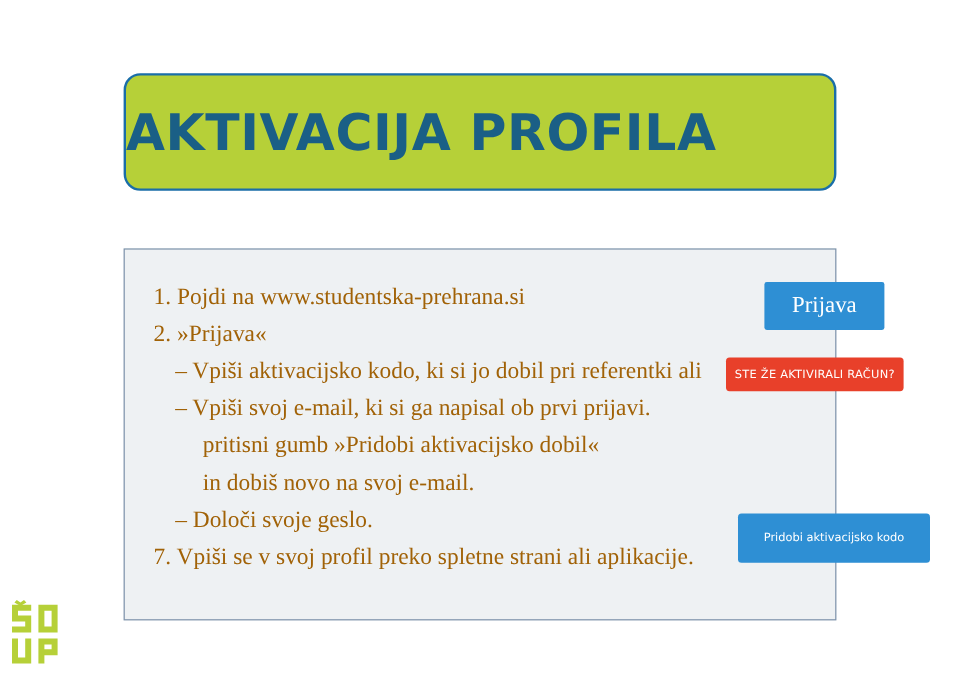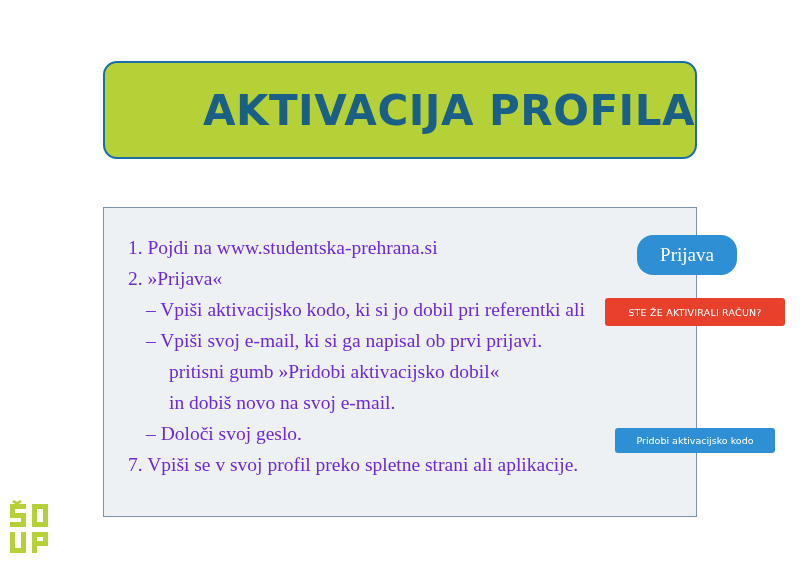--- a/index.html
+++ b/index.html
@@ -21,21 +21,21 @@
     left: 103px;
     top: 61px;
     width: 594px;
     height: 98px;
     box-sizing: border-box;
     background: #b6d038;
     border: 2px solid #1a6ea8;
     border-radius: 14px;
     display: flex;
     align-items: center;
-    justify-content: flex-end;
+    justify-content: flex-start;
   }
   .title-text {
     font-family: "DejaVu Sans", sans-serif;
     font-weight: bold;
     font-size: 42px;
     letter-spacing: 0.5px;
     color: #1a5f86;
     white-space: nowrap;
   }
 
@@ -53,70 +53,70 @@
 
   .steps {
     position: absolute;
     left: 128px;
     top: 232px;
     width: 540px;
   }
   .step {
     font-family: "Liberation Serif", serif;
     font-size: 19.5px;
-    color: #6d28d9;
+    color: #a16207;
     line-height: 31px;
     white-space: nowrap;
   }
   .step.indent {
     padding-left: 18px;
   }
   .step.indent2 {
     padding-left: 41px;
   }
 
   
   .btn-prijava {
     position: absolute;
     left: 637px;
     top: 235px;
     width: 100px;
     height: 40px;
     background: #2e8fd4;
-    border-radius: 16px;
+    border-radius: 2px;
     display: flex;
     align-items: center;
     justify-content: center;
     color: #ffffff;
     font-family: "Liberation Serif", serif;
     font-size: 19px;
     text-align: right;
   }
   .btn-aktivirali {
     position: absolute;
     left: 605px;
     top: 298px;
-    width: 180px;
+    width: 148px;
     height: 28px;
     background: #e8402a;
     border-radius: 3px;
     display: flex;
     align-items: center;
     justify-content: center;
     color: #ffffff;
     font-family: "DejaVu Sans", sans-serif;
     font-size: 9.5px;
     letter-spacing: 0.2px;
   }
   .btn-pridobi {
     position: absolute;
     left: 615px;
     top: 428px;
     width: 160px;
-    height: 25px;
+    height: 41px;
     background: #2e8fd4;
     border-radius: 3px;
     display: flex;
     align-items: center;
     justify-content: center;
     color: #ffffff;
     font-family: "DejaVu Sans", sans-serif;
     font-size: 9.5px;
   }
 
@@ -141,21 +141,21 @@
 
 <div class="body-panel"></div>
 
 <div class="steps">
   <div class="step">1. Pojdi na www.studentska-prehrana.si</div>
   <div class="step">2. »Prijava«</div>
   <div class="step indent">– Vpiši aktivacijsko kodo, ki si jo dobil pri referentki ali</div>
   <div class="step indent">– Vpiši svoj e-mail, ki si ga napisal ob prvi prijavi.</div>
   <div class="step indent2">pritisni gumb »Pridobi aktivacijsko dobil«</div>
   <div class="step indent2">in dobiš novo na svoj e-mail.</div>
-  <div class="step indent">– Določi svoj geslo.</div>
+  <div class="step indent">– Določi svoje geslo.</div>
   <div class="step">7. Vpiši se v svoj profil preko spletne strani ali aplikacije.</div>
 </div>
 
 <div class="btn-prijava">Prijava</div>
 <div class="btn-aktivirali">STE ŽE AKTIVIRALI RAČUN?</div>
 <div class="btn-pridobi">Pridobi aktivacijsko kodo</div>
 
 <div class="logo">
   <svg width="62" height="60" viewBox="0 0 62 60">
 

